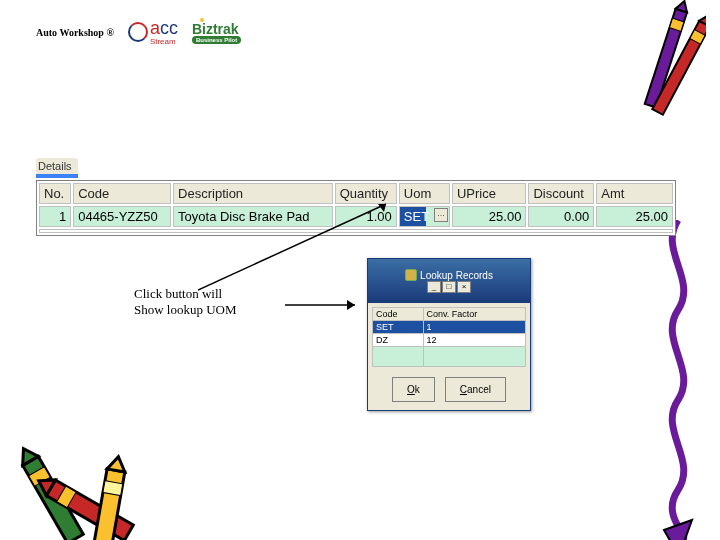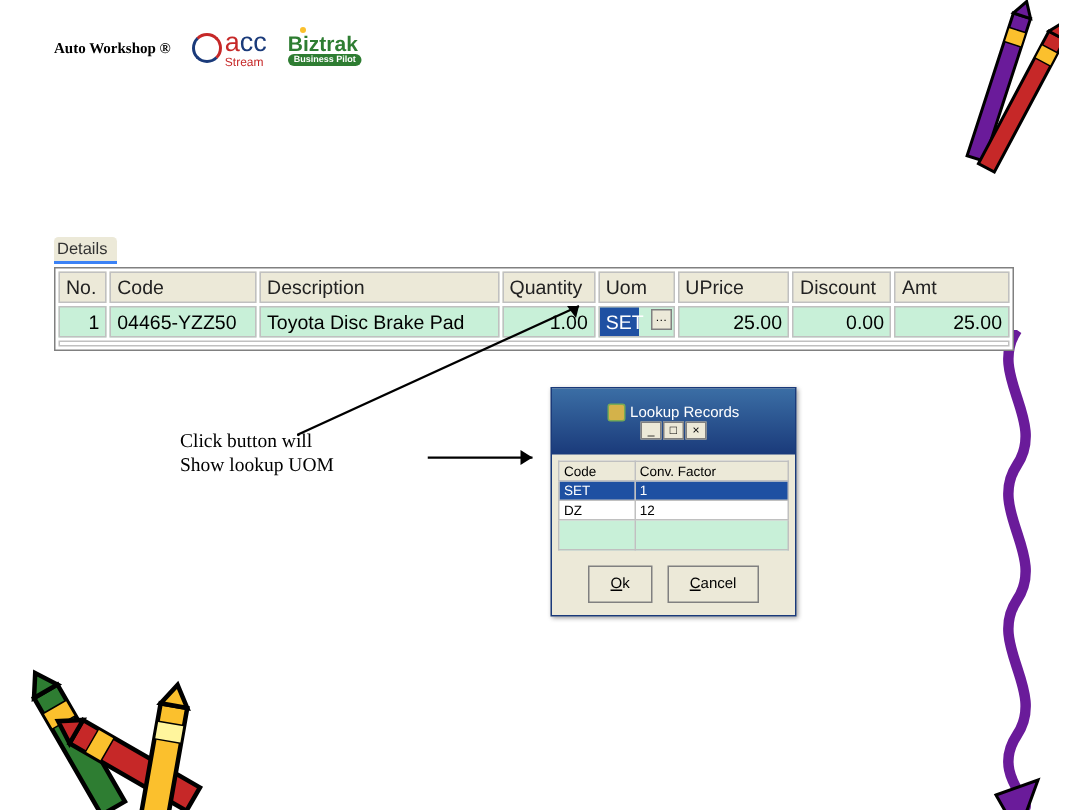--- a/index.html
+++ b/index.html
@@ -11,35 +11,35 @@
   .logo-acc { font-weight: normal; }
   .acc-a { color: #c62828; font-size: 18px; }
   .acc-cc { color: #1a3a7a; font-size: 18px; }
   .acc-stream { color: #c62828; font-size: 8px; display: block; text-align: left; margin-top: -2px; }
   .logo-acc-ring { display:inline-block; width:20px; height:20px; border:2px solid #1a3a7a; border-right-color:#c62828; border-top-color:#c62828; border-radius:50%; position:relative; vertical-align:middle; margin-right:2px;}
   .logo-biz { color: #2e7d32; font-weight: bold; font-size: 14px; position: relative; }
   .biz-dot { position:absolute; top:-3px; left:8px; width:4px; height:4px; background:#fbc02d; border-radius:50%; }
   .biz-tag { background:#2e7d32; color:#fff; font-size:6px; padding:1px 4px; border-radius:6px; display:block; text-align:center; margin-top:-1px; }
 
   .details-panel { position: absolute; top: 158px; left: 36px; width: 640px; }
-  .details-label { font-size: 11px; color: #333; margin-bottom: 2px; display: inline-block; border-bottom: 2px solid #3b82f6; padding: 2px 6px 2px 2px; background: #ece9d8; border-top-left-radius:3px; border-top-right-radius:3px;}
+  .details-label { font-size: 11px; color: #333; margin-bottom: 2px; display: inline-block; border-bottom: 4px solid #3b82f6; padding: 2px 6px 2px 2px; background: #ece9d8; border-top-left-radius:3px; border-top-right-radius:3px;}
   .grid { border: 1px solid #808080; background: #fff; width: 100%; }
   .grid th, .grid td { border: 1px solid #c0c0c0; padding: 2px 4px; font-size: 13px; text-align: left; height: 16px; white-space: nowrap; }
   .grid th { background: #ece9d8; font-weight: normal; color: #222; }
   .grid td { background: #c8f0d8; }
   .grid td.num { text-align: right; }
   .grid .uom-cell { padding: 0; position: relative; }
   .uom-value { background: #1e50a2; color: #fff; padding: 2px 4px; display: inline-block; width: 26px; }
   .lookup-btn { position: absolute; right: 1px; top: 1px; width: 14px; height: 14px; background: #ece9d8; border: 1px solid #808080; font-size: 8px; line-height: 10px; text-align: center; cursor: pointer; }
   .lookup-btn::after { content: "…"; }
 
   .col-no { width: 26px; } .col-code { width: 92px; } .col-desc { width: 150px; } .col-qty { width: 54px; } .col-uom { width: 48px; } .col-uprice { width: 70px; } .col-disc { width: 62px; } .col-amt { width: 72px; }
   .blank-row td { background: #fff; height: 4px; padding:0; }
 
-  .callout { position: absolute; top: 286px; left: 120px; font-family: "Comic Sans MS", cursive; font-size: 13px; line-height: 1.2; }
+  .callout { position: absolute; top: 286px; left: 134px; font-family: "Comic Sans MS", cursive; font-size: 13px; line-height: 1.2; }
 
   .arrow1 { position: absolute; top: 200px; left: 198px; width: 200px; height: 100px; pointer-events: none; }
   .arrow2 { position: absolute; top: 295px; left: 285px; width: 80px; height: 20px; pointer-events: none; }
 
   .lookup-window { position: absolute; top: 258px; left: 367px; width: 164px; background: #ece9d8; border: 1px solid #1a3a7a; box-shadow: 1px 1px 3px rgba(0,0,0,0.4); }
   .lookup-title { background: linear-gradient(#3b6ea5,#1a3a7a); color: #fff; font-size: 10px; padding: 10px 4px; display: flex; align-items: center; justify-content: space-between; flex-direction: column; }
   .lookup-title-left { display: flex; align-items: center; gap: 3px; }
   .lookup-title-icon { width: 12px; height: 12px; background: #d4b24a; border:1px solid #7a5; border-radius:2px; }
   .win-controls { display: flex; gap: 1px; }
   .win-btn { width: 14px; height: 12px; background: #ece9d8; border: 1px solid #808080; font-size: 8px; text-align: center; line-height: 10px; cursor: pointer; color:#000; }

